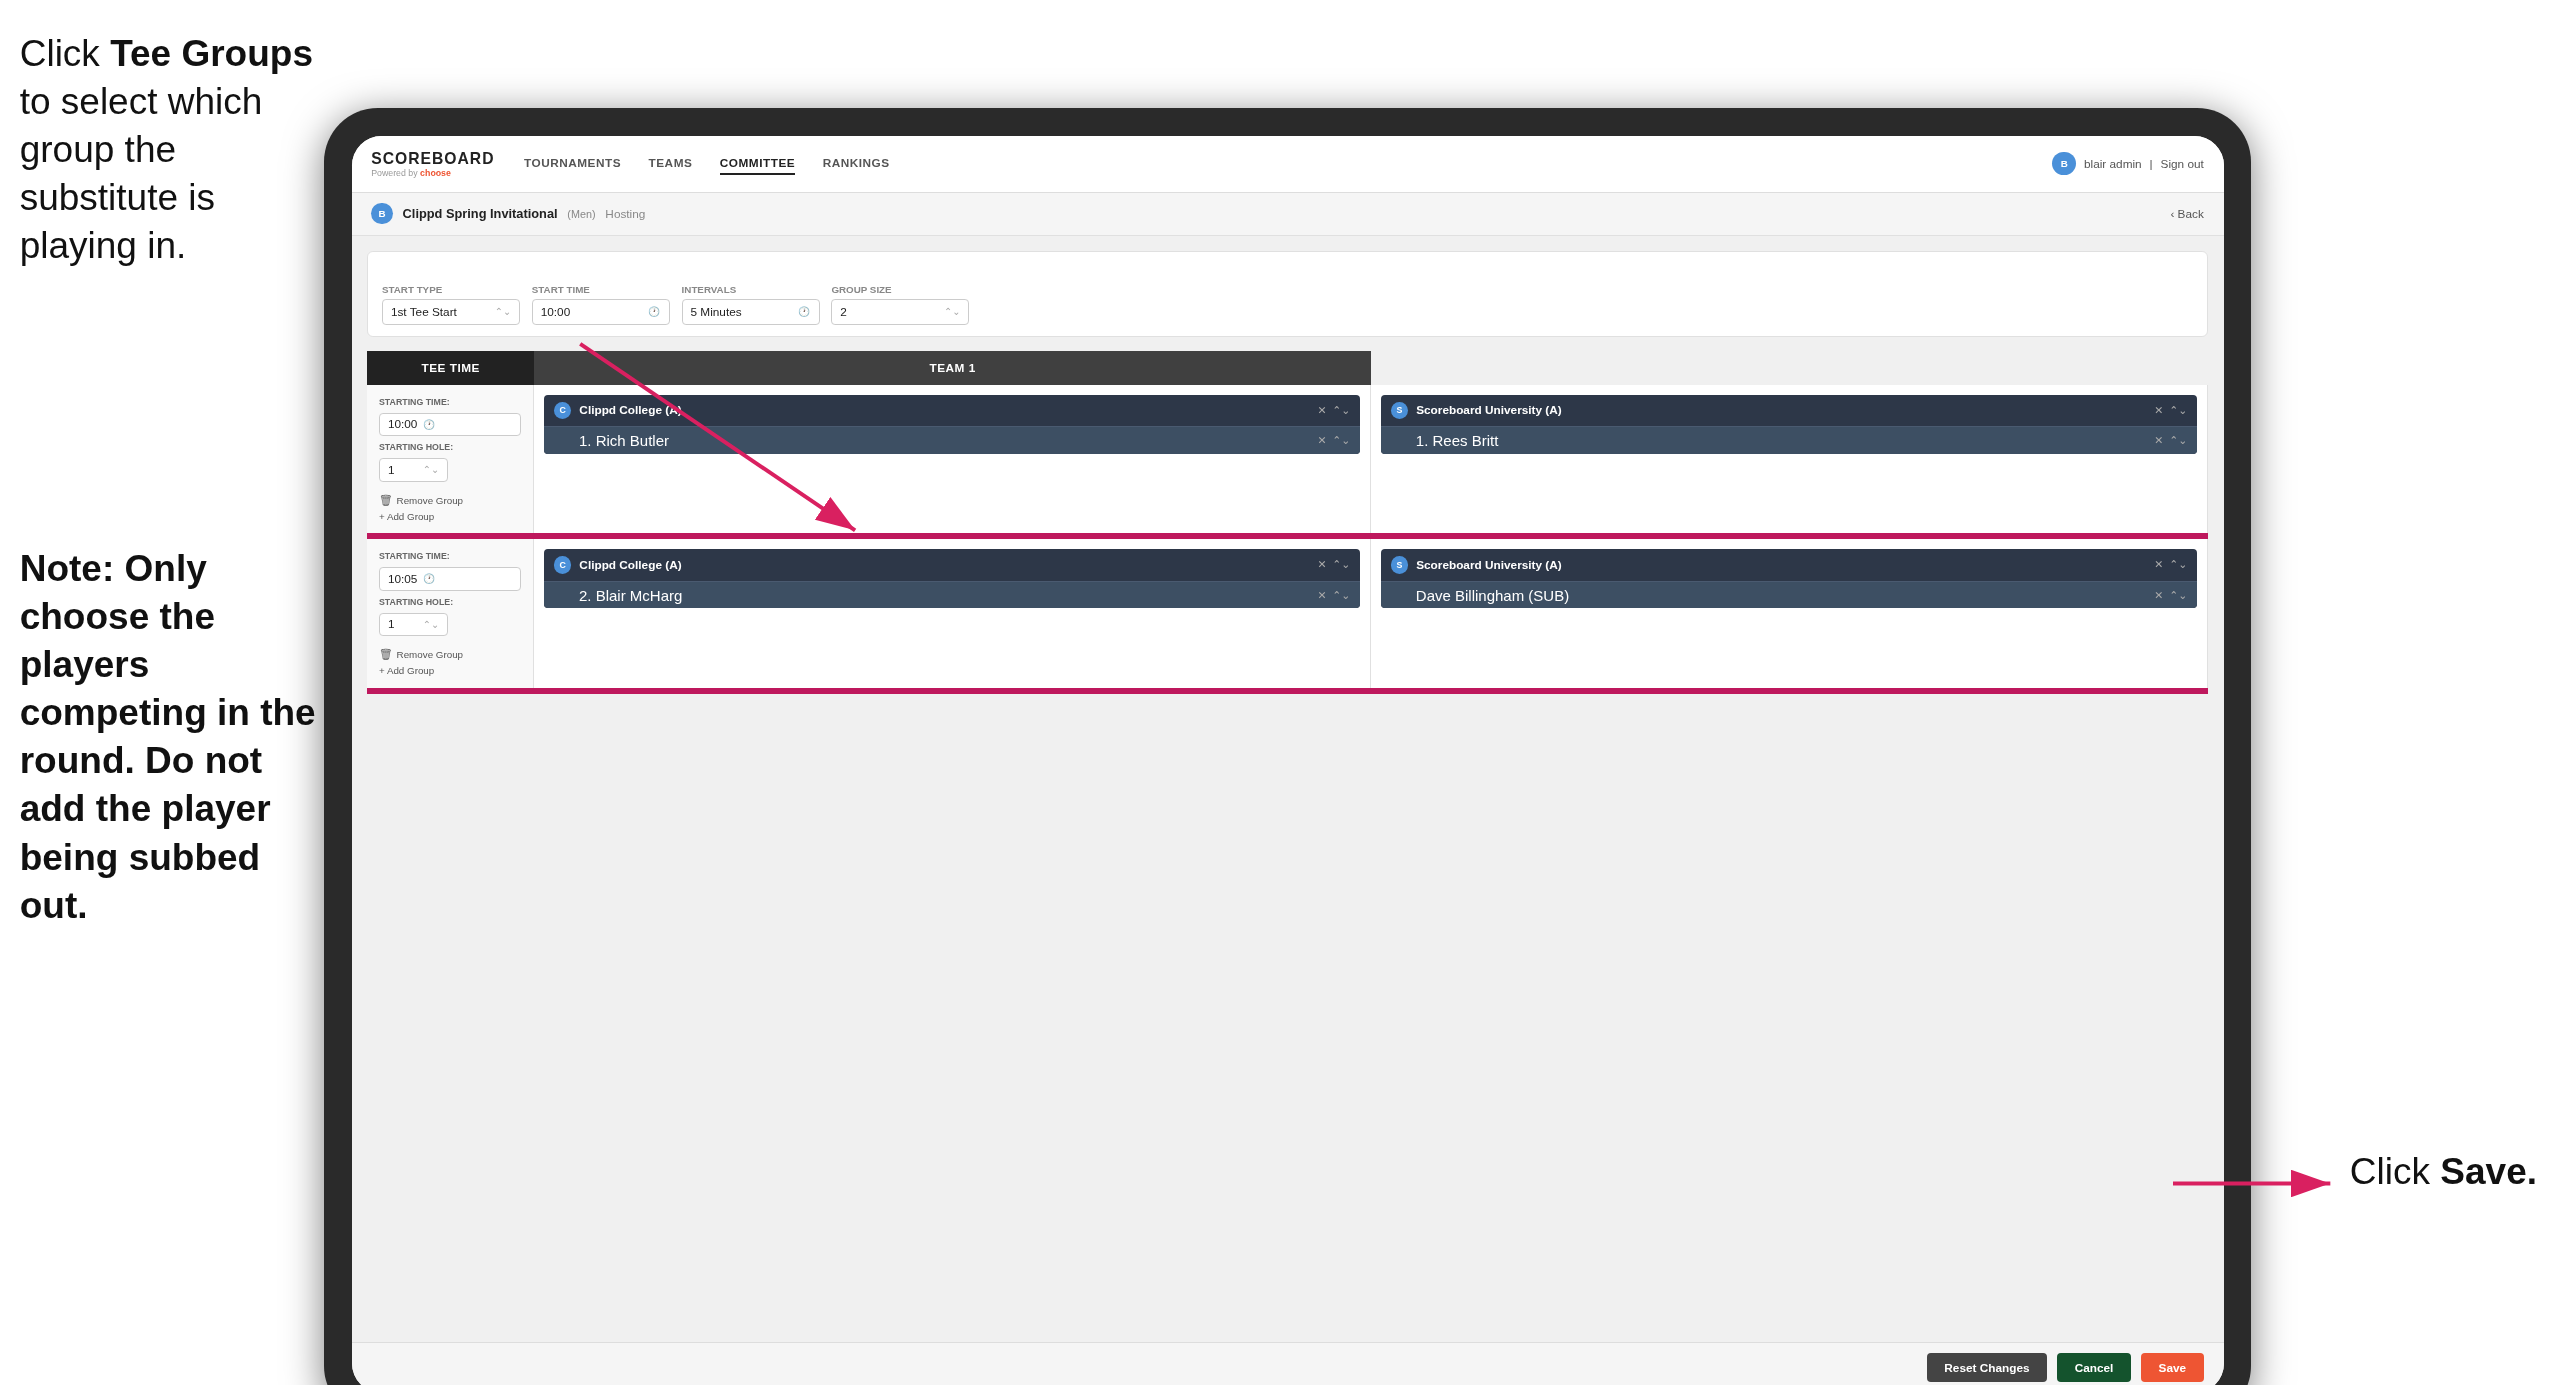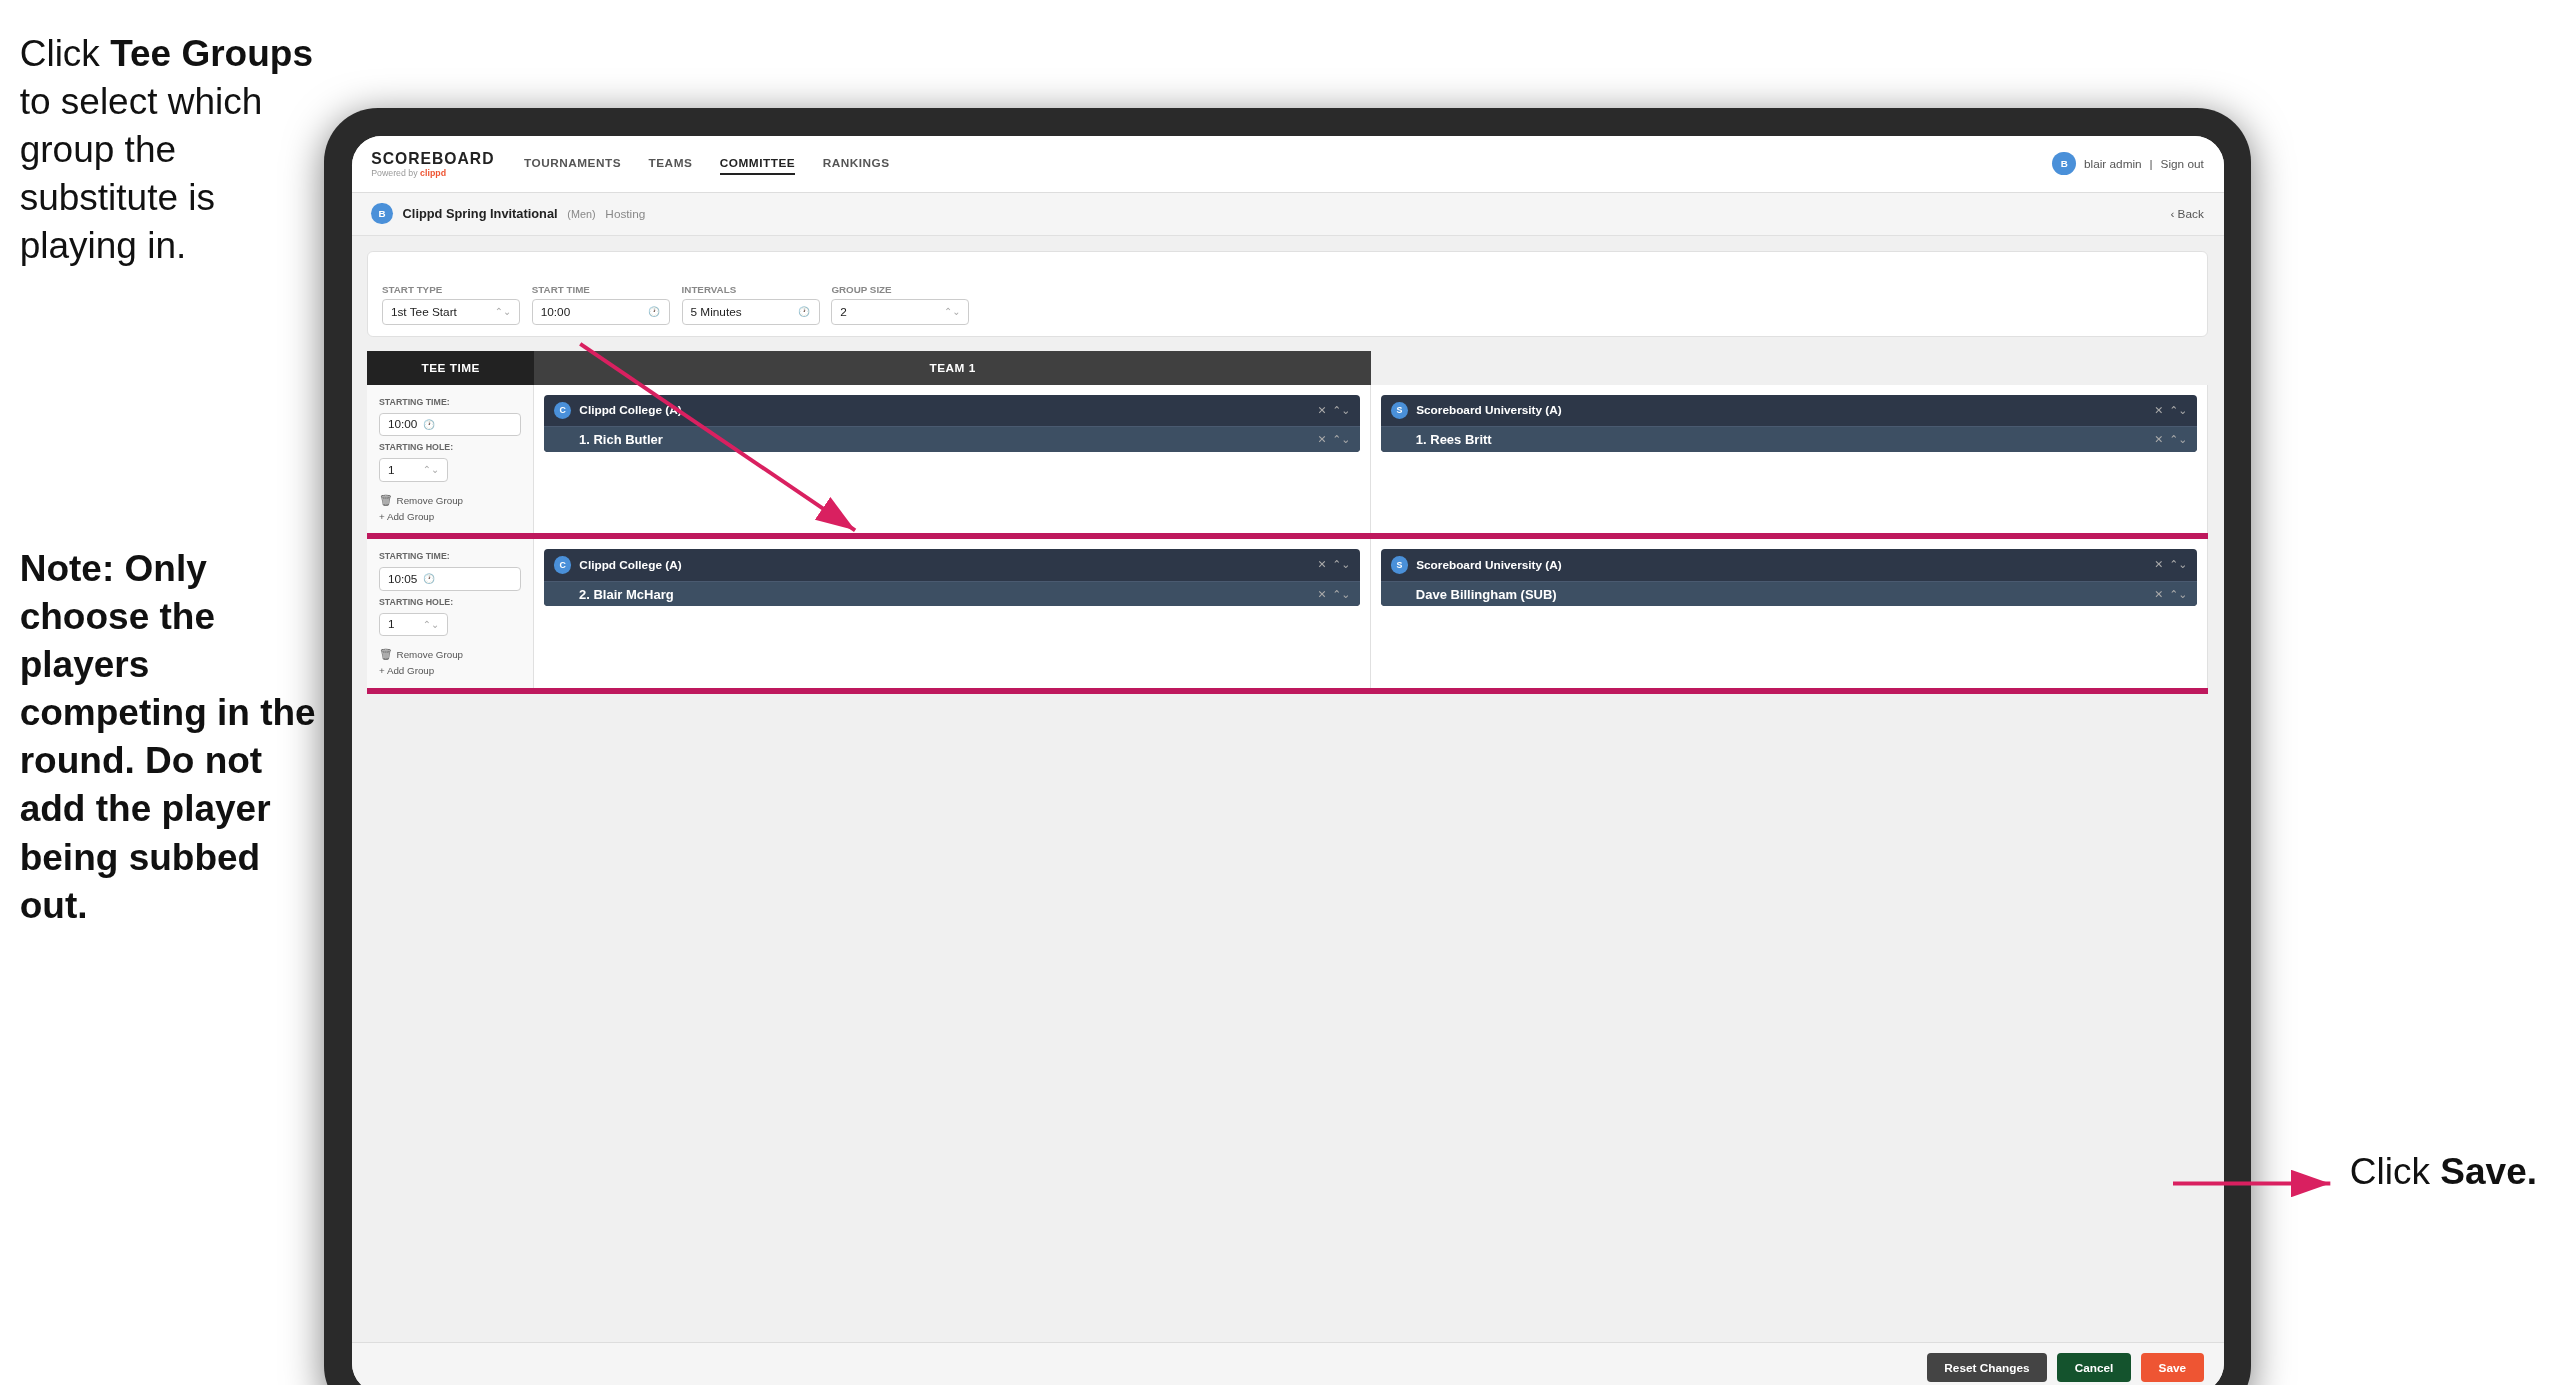--- a/index.html
+++ b/index.html
@@ -384,23 +384,22 @@
     .player-row {
       display: flex;
       align-items: center;
       padding: 4.9px 9.8px 4.9px 35px;
       background: #3d4f63;
       border-top: 1px solid #4a5a70;
       gap: 7.9px;
     }
     .player-name {
       color: #fff;
-      font-size: 13px;
+      font-size: 15px;
       flex: 1;
-      font-weight: bold;
     }
     .player-controls {
       display: flex;
       gap: 5.9px;
       align-items: center;
     }
     .player-x {
       color: #aaa;
       font-size: 10.8px;
       cursor: pointer;
@@ -479,21 +478,21 @@
 </div>
 
 <div class="tablet-frame">
   <div class="tablet-screen">
 
     <nav class="navbar">
       <div class="logo-area">
         <span class="logo-scoreboard">SCOREBOARD</span>
         <span class="logo-powered">
           <span>Powered by</span>
-          <span class="logo-clippd">clippd</span>
+          <span class="logo-clippd">choose</span>
         </span>
       </div>
       <div class="nav-links">
         <span class="nav-link">TOURNAMENTS</span>
         <span class="nav-link">TEAMS</span>
         <span class="nav-link active">COMMITTEE</span>
         <span class="nav-link">RANKINGS</span>
       </div>
       <div class="nav-right">
         <div class="admin-avatar">B</div>

